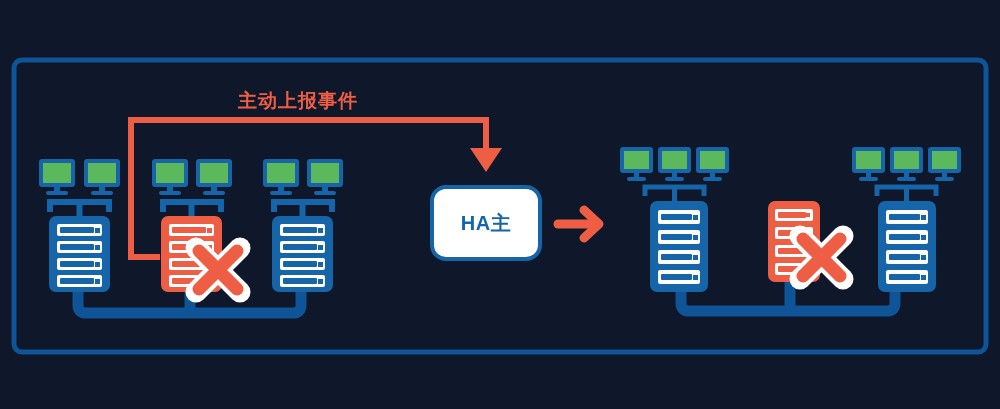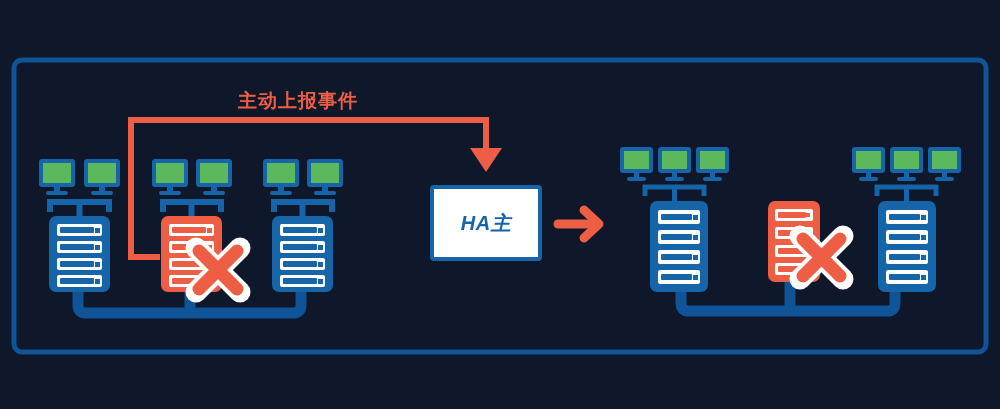--- a/index.html
+++ b/index.html
@@ -14,28 +14,27 @@
     letter-spacing:1px;
     color:#EE5E44;
     white-space:nowrap;
     left:238px; top:88px;
   }
   .ha-box{
     position:absolute;
     left:430px; top:185px;
     width:112px; height:76px;
     border:4px solid #1565A8;
-    border-radius:4px;
+    border-radius:16px;
     background:#fff;
     display:flex;
     flex-direction:row;
     align-items:center;
     justify-content:center;
     box-sizing:border-box;
-    font-style:italic;
   }
   .ha-box span{
     color:#1565A8;
     font-weight:bold;
     font-size:20px;
     line-height:1.25;
     letter-spacing:0.5px;
   }
 </style>
 </head>

